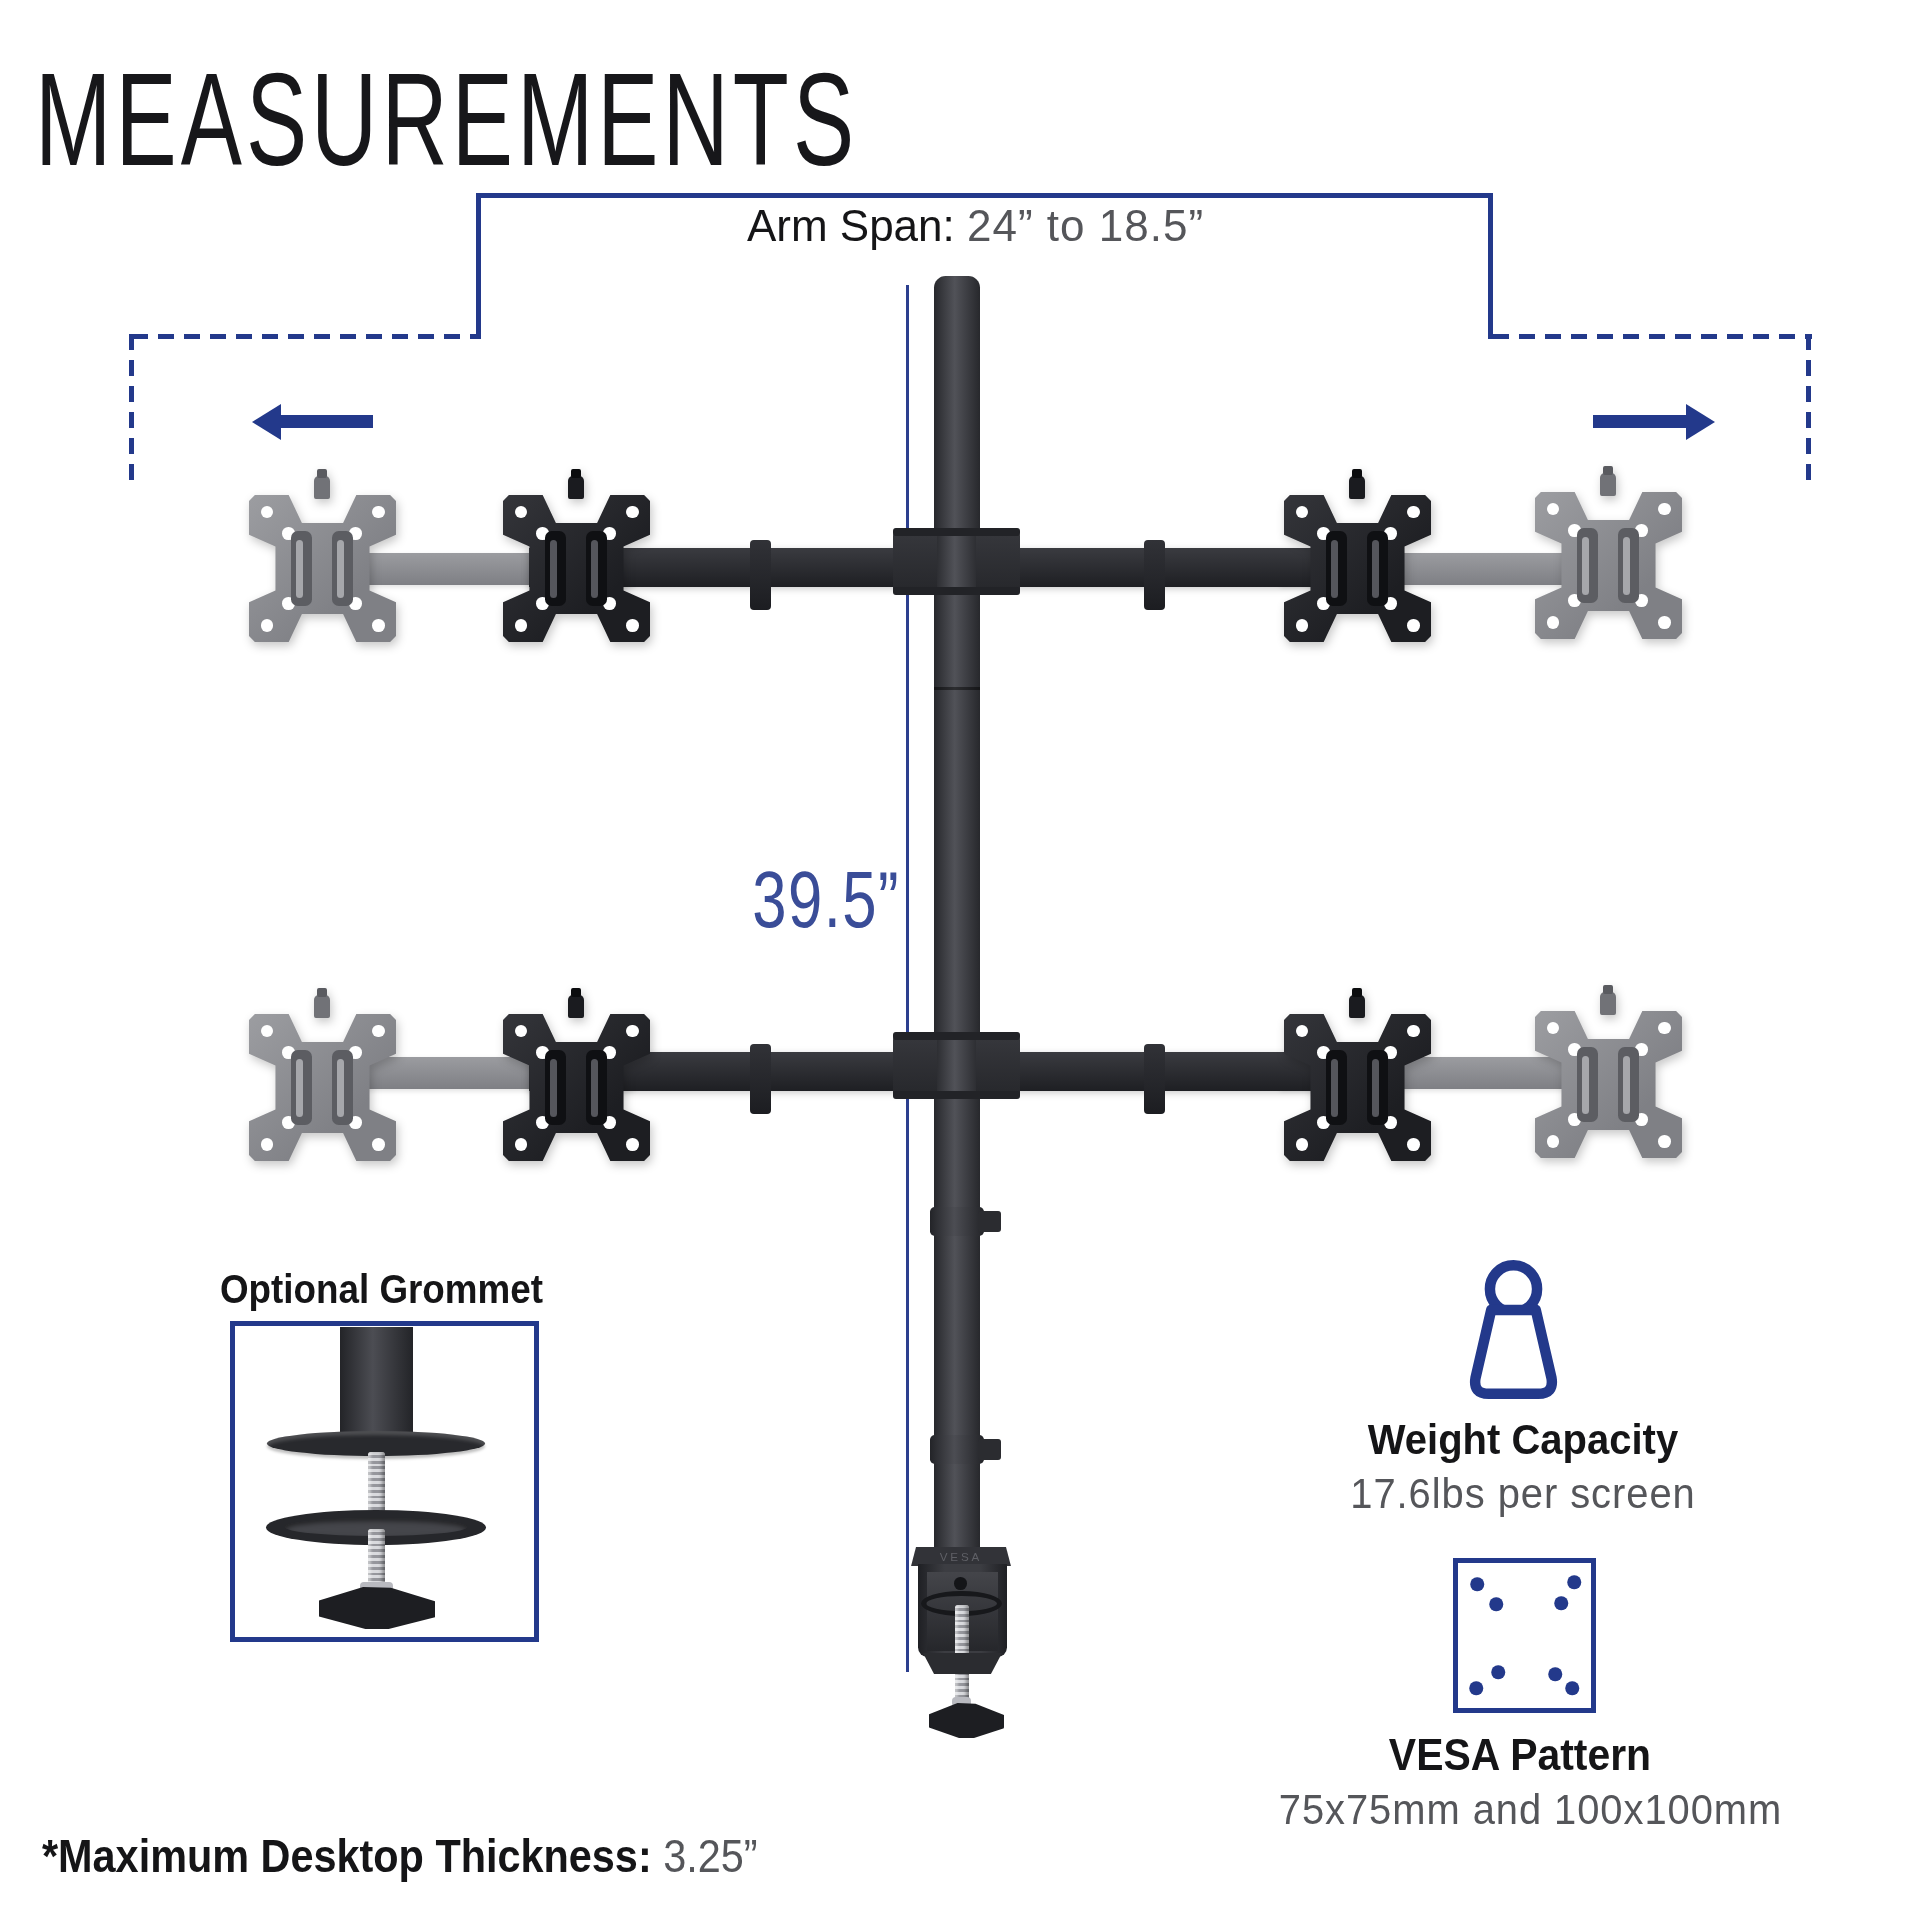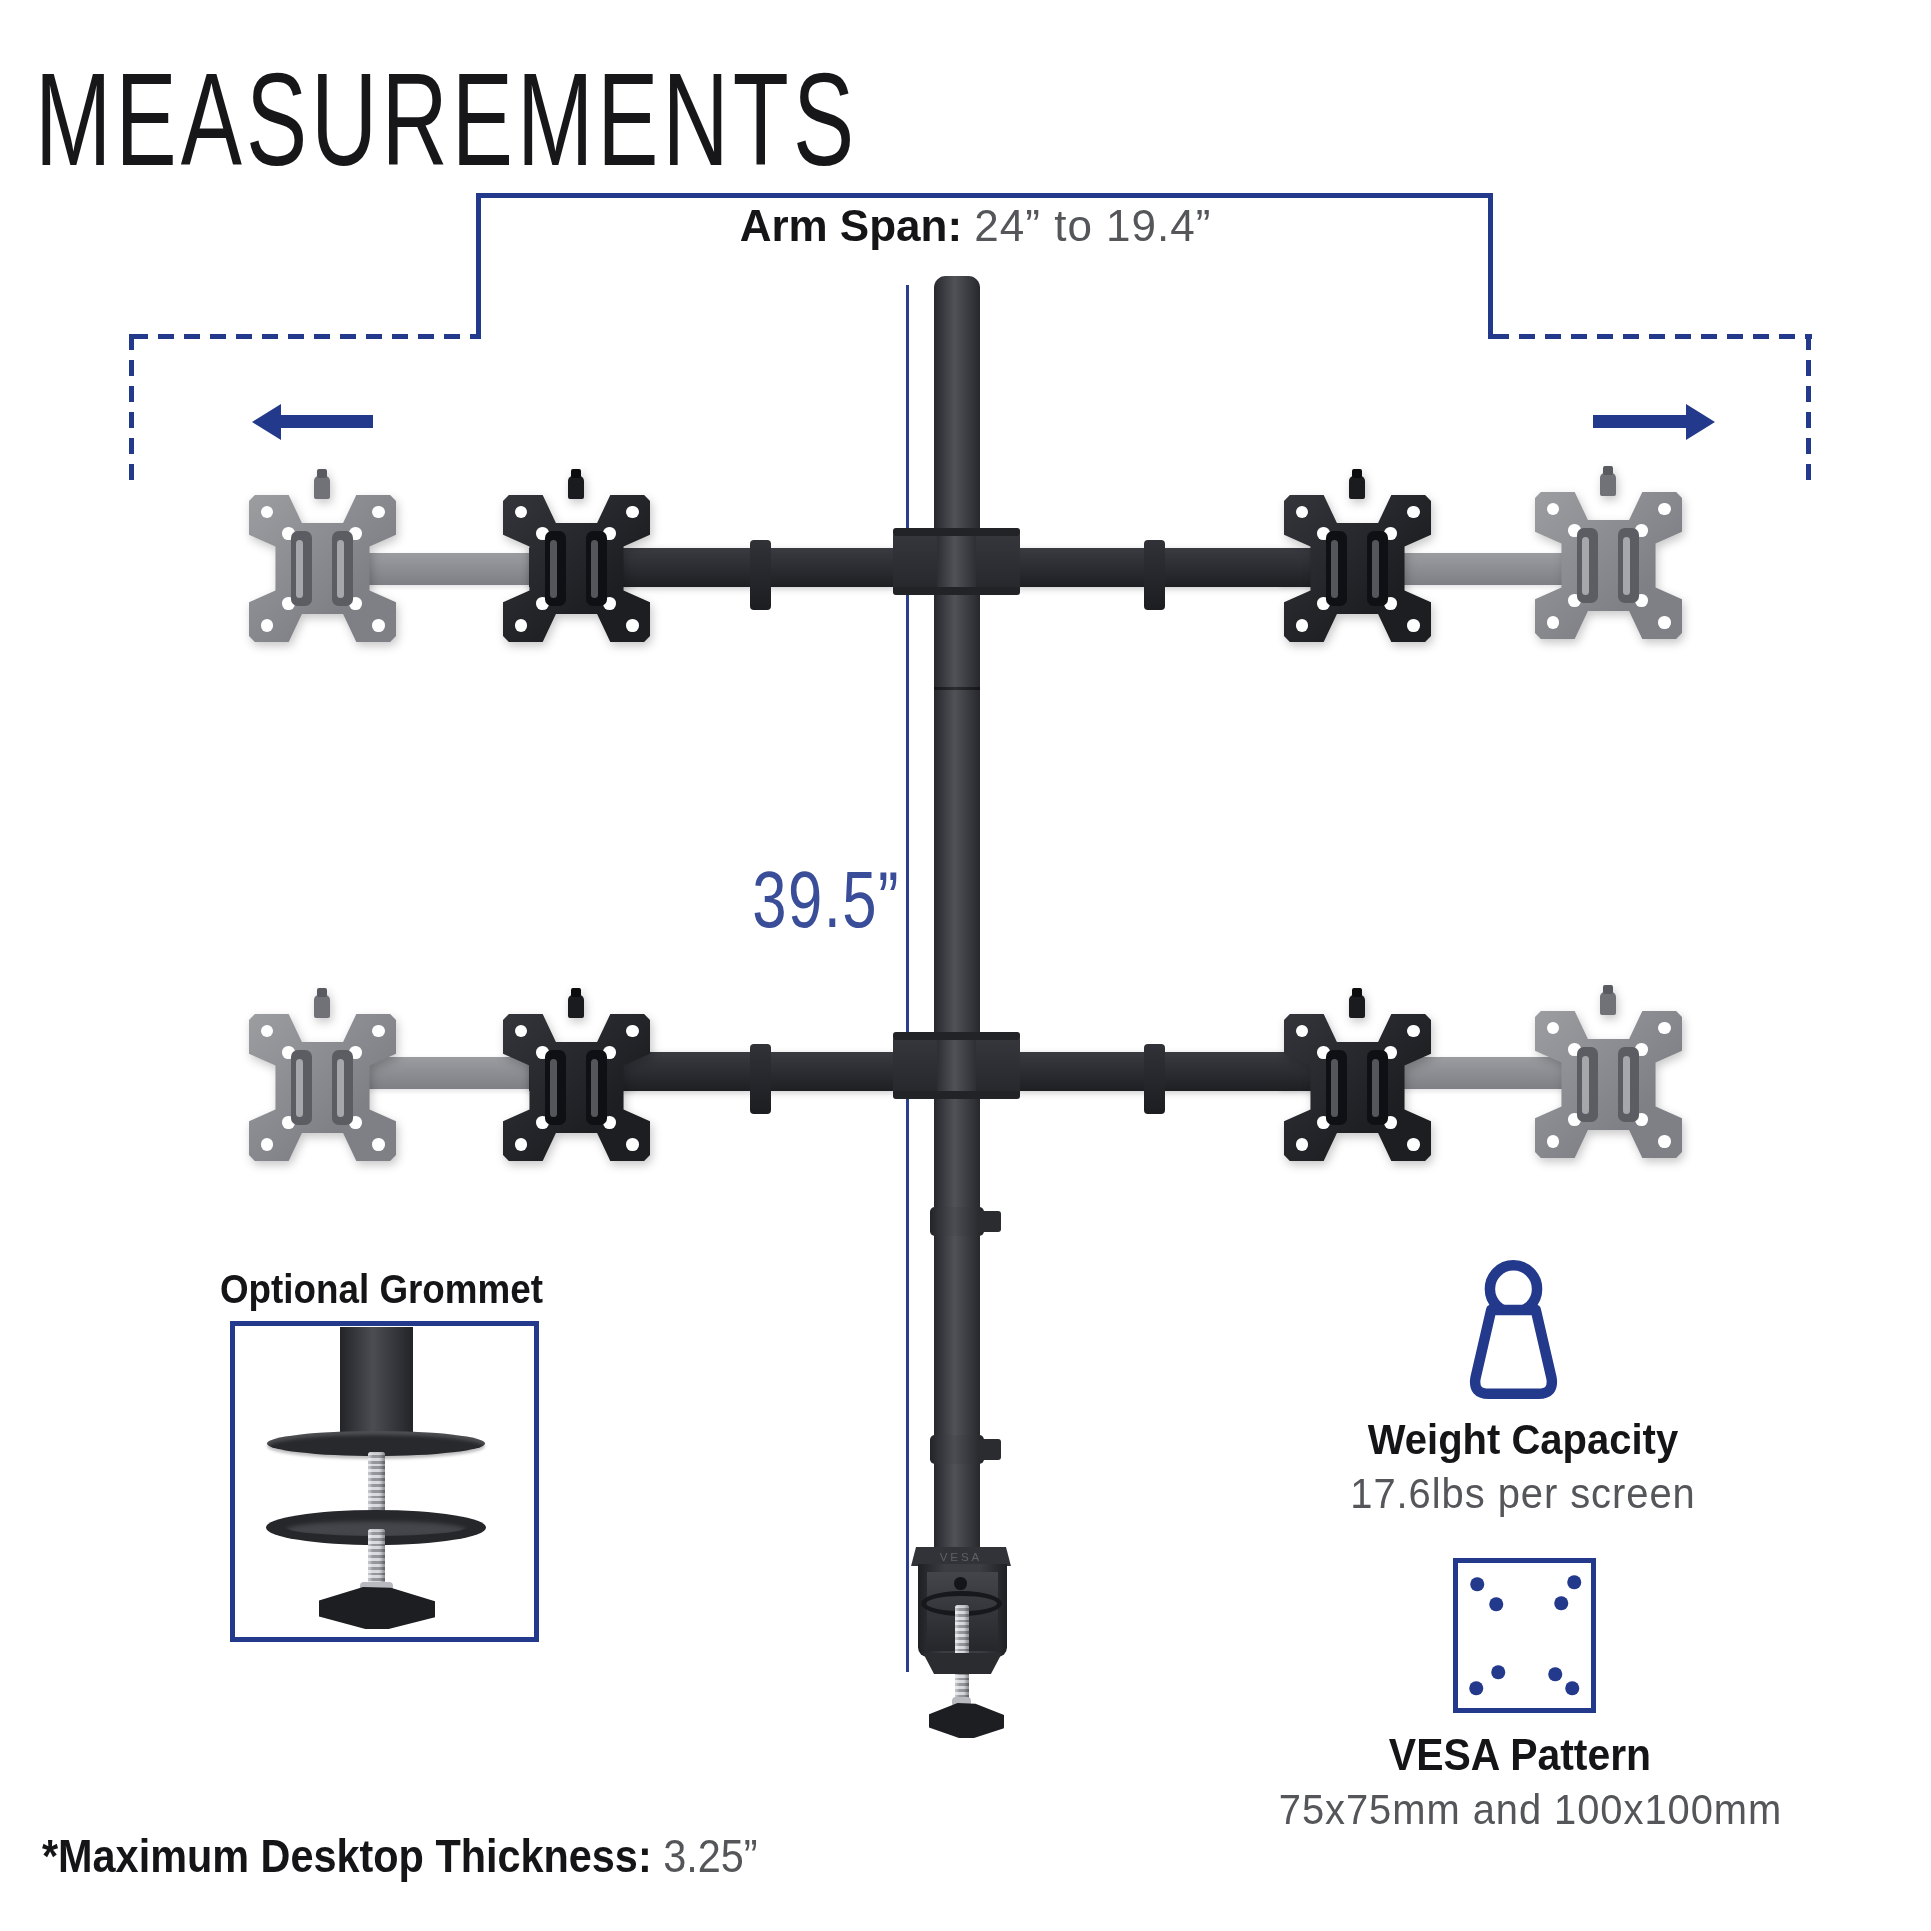--- a/index.html
+++ b/index.html
@@ -4,21 +4,21 @@
 <style>
   html,body{margin:0;padding:0;background:#fff;}
   #canvas{position:relative;width:1931px;height:1931px;background:#fff;overflow:hidden;
           font-family:"Liberation Sans","DejaVu Sans",sans-serif;}
   .abs{position:absolute;}
 
   
   .title{left:35px;top:44px;font-size:131px;letter-spacing:5.8px;color:#17171a;
          transform:scaleX(.70);transform-origin:left top;white-space:nowrap;font-weight:400;}
   .armspan{left:541px;top:201px;width:869px;text-align:center;font-size:44px;white-space:nowrap;}
-  .armspan b{color:#151517;font-weight:700;}
+  .armspan b{color:#151517;font-weight:400;}
   .armspan span.val{color:#55565a;font-weight:400;letter-spacing:1px;}
   .heightlbl{left:637px;top:854px;width:263px;text-align:right;font-size:79px;color:#3a4d98;
              transform:scaleX(.78);transform-origin:right top;letter-spacing:1.9px;}
   .grommetlbl{left:198px;top:1267px;width:367px;text-align:center;font-size:40px;font-weight:700;
               color:#151517;transform:scaleX(.92);transform-origin:center top;white-space:nowrap;}
   .wcap-title{left:1330px;top:1415px;width:386px;text-align:center;font-size:43px;font-weight:700;
               color:#151517;transform:scaleX(.93);transform-origin:center top;white-space:nowrap;}
   .wcap-sub{left:1330px;top:1470px;width:386px;text-align:center;font-size:42px;color:#55565a;
             letter-spacing:1px;white-space:nowrap;transform:scaleX(.95);transform-origin:center top;}
   .vesa-title{left:1327px;top:1730px;width:386px;text-align:center;font-size:44px;font-weight:700;
@@ -113,21 +113,21 @@
   <div class="abs navy" style="left:476px;top:193px;width:4.8px;height:146px;"></div>
   <div class="abs navy" style="left:1488px;top:193px;width:4.8px;height:146px;"></div>
 
   <div class="abs dash-h" style="left:132px;top:334px;width:344px;"></div>
   <div class="abs dash-h" style="left:1493px;top:334px;width:319px;"></div>
   <div class="abs dash-v" style="left:129px;top:334px;height:151px;"></div>
   <div class="abs dash-v" style="left:1806px;top:334px;height:151px;"></div>
 
   <div class="abs armspan">
     <b>Arm Span:</b>
-    <span class="val">24” to 19.4”</span>
+    <span class="val">24” to 18.5”</span>
   </div>
 
   <div class="abs">
     <div class="abs arrow-shaft" style="left:280px;top:415px;width:93px;"></div>
     <div class="abs arrow-head left" style="left:252px;top:404px;"></div>
   </div>
   <div class="abs">
     <div class="abs arrow-shaft" style="left:1593px;top:415px;width:93px;"></div>
     <div class="abs arrow-head right" style="left:1686px;top:404px;"></div>
   </div>

